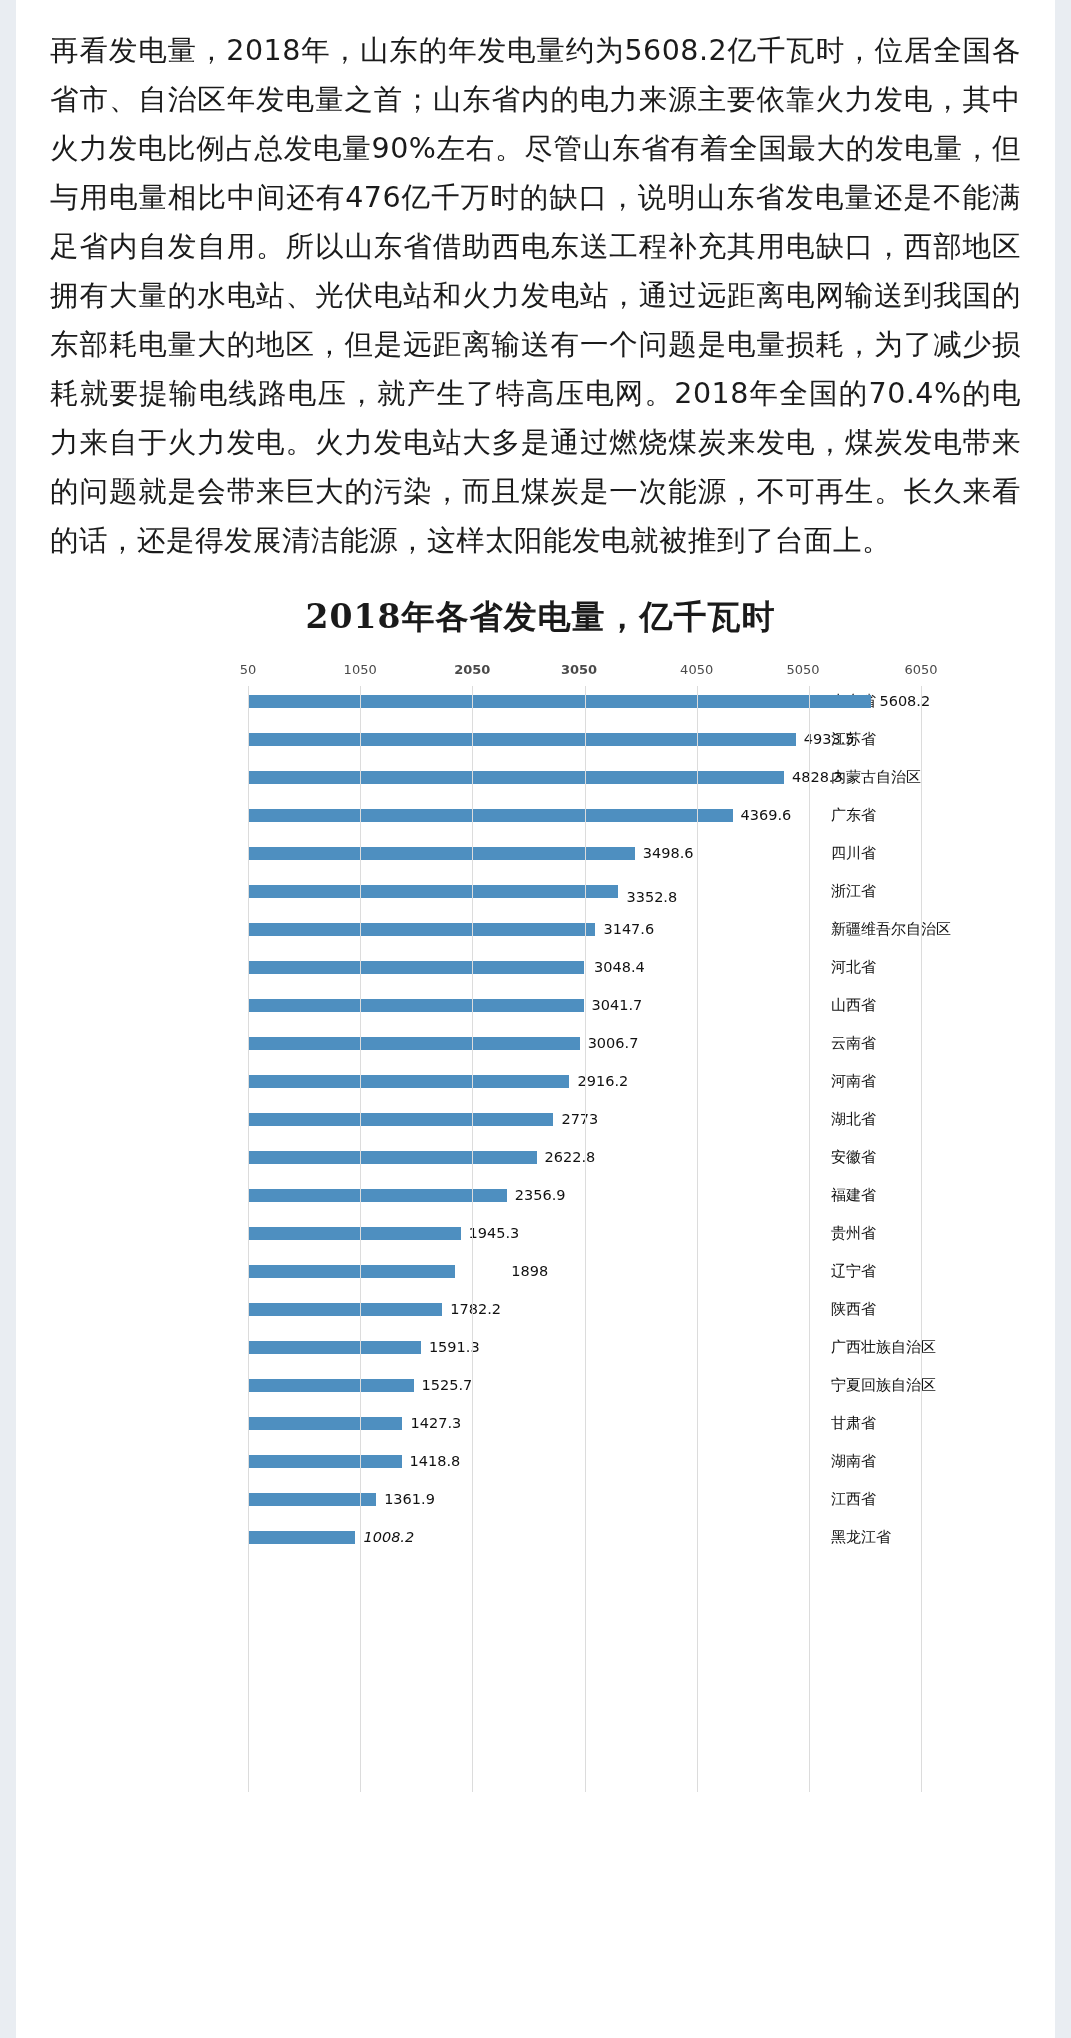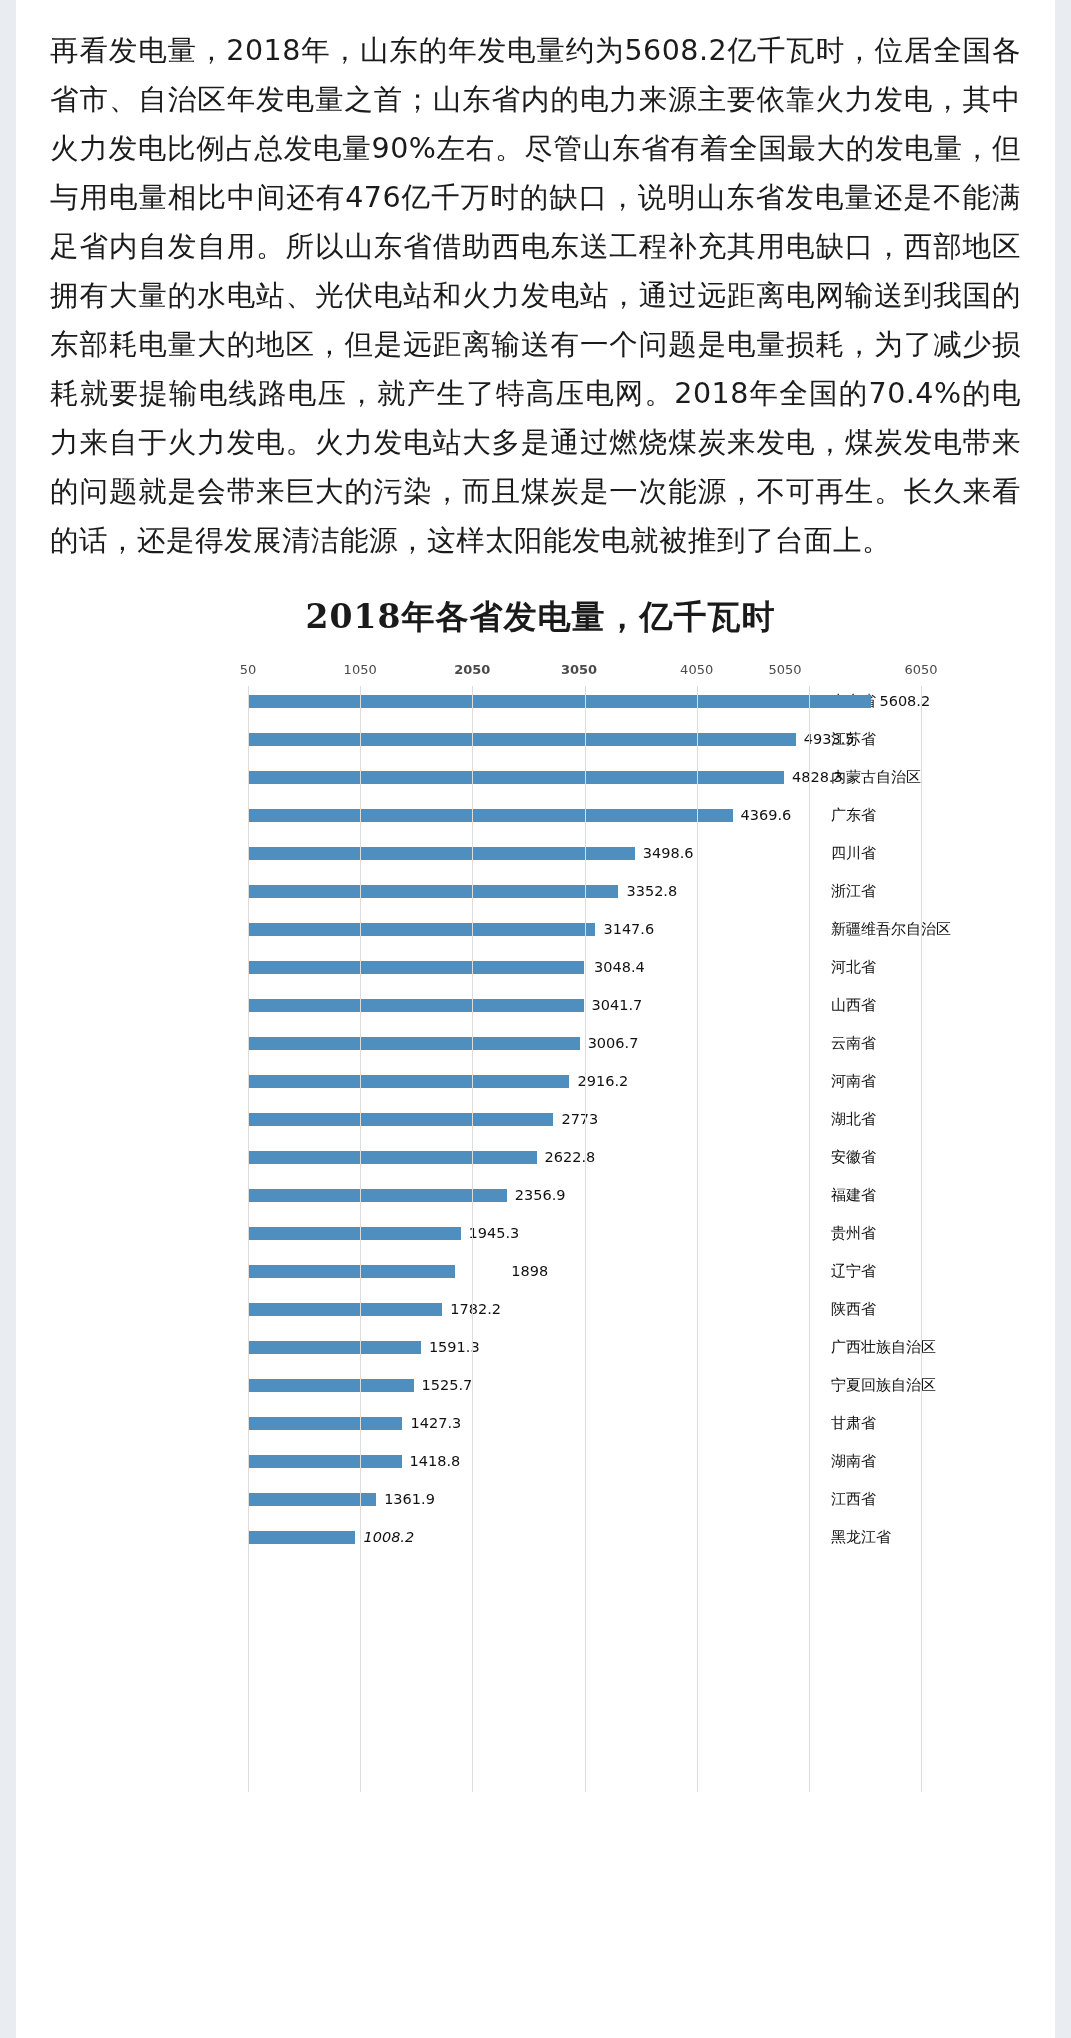--- a/index.html
+++ b/index.html
@@ -138,21 +138,21 @@
 
   <div class="chart-wrap">
     <div class="chart-title">2018年各省发电量，亿千瓦时</div>
     <div class="plot">
       <div class="xaxis">
           <div class="xtick" style="left: 232px;">50</div>
           <div class="xtick" style="left: 344.167px;">1050</div>
           <div class="xtick" style="left: 456.333px; font-weight: bold;">2050</div>
           <div class="xtick" style="left: 563px; font-weight: bold;">3050</div>
           <div class="xtick" style="left: 680.667px;">4050</div>
-          <div class="xtick" style="left: 769px;">5050</div>
+          <div class="xtick" style="left: 787px;">5050</div>
           <div class="xtick" style="left: 905px;">6050</div>
         </div>
       <div class="rows">
           <div class="row">
             <div class="row-label">山东省</div>
             <div class="bar" style="left: 232px; width: 623.445px;"></div>
             <div class="bar-value" style="left: 863.445px;">5608.2</div>
           </div>
           <div class="row">
             <div class="row-label">江苏省</div>
@@ -170,21 +170,21 @@
             <div class="bar-value" style="left: 724.515px;">4369.6</div>
           </div>
           <div class="row">
             <div class="row-label">四川省</div>
             <div class="bar" style="left: 232px; width: 386.818px;"></div>
             <div class="bar-value" style="left: 626.818px;">3498.6</div>
           </div>
           <div class="row">
             <div class="row-label">浙江省</div>
             <div class="bar" style="left: 232px; width: 370.464px;"></div>
-            <div class="bar-value" style="left: 610.464px;">3352.8</div>
+            <div class="bar-value" style="left: 610.464px; margin-top: 6px;">3352.8</div>
           </div>
           <div class="row">
             <div class="row-label">新疆维吾尔自治区</div>
             <div class="bar" style="left: 232px; width: 347.447px;"></div>
             <div class="bar-value" style="left: 587.447px;">3147.6</div>
           </div>
           <div class="row">
             <div class="row-label">河北省</div>
             <div class="bar" style="left: 232px; width: 336.321px;"></div>
             <div class="bar-value" style="left: 578px;">3048.4</div>

